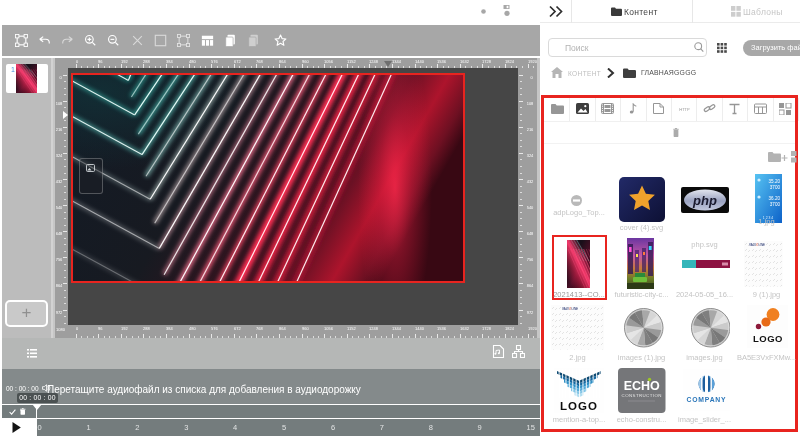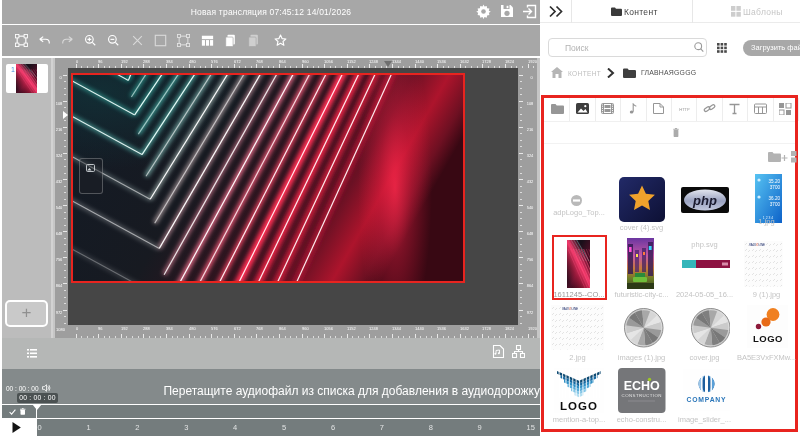--- a/index.html
+++ b/index.html
@@ -21,23 +21,20 @@
 #tooltip{left:17px;top:393px;width:41px;height:10px;background:#4b5152;border-radius:2px;color:#fff;font-size:6.8px;line-height:10px;text-align:center;letter-spacing:.2px;}
 #playcell{left:0px;top:419px;width:36px;height:17px;background:#fff;}
 #rpanel{left:540px;top:0;width:260px;height:436px;background:#fff;}
 #tabs{left:540px;top:0;width:260px;height:23px;border-bottom:1px solid #ebebeb;background:#fff;}
 .vdiv{width:1px;background:#e7e7e7;position:absolute;}
 #redbox{left:541px;top:95px;width:257px;height:337px;border:3px solid #e8241f;background:#fff;}
 .flabel{position:absolute;color:#c4c4c4;font-size:7.5px;text-align:center;white-space:nowrap;overflow:hidden;}
 .cell-div{width:1px;background:#ededed;position:absolute;}</style></head>
 <body>
 <div id="stage">
-    <div class="abs" id="topbar">
-      <div class="title">Новая трансляция 07:45:12 14/01/2026</div>
-    </div>
     <div class="abs" id="tb2"></div>
     <svg class="abs" style="left:15px;top:34px" width="13" height="13" viewBox="0 0 15 15">
       <rect x="2.5" y="2.5" width="10" height="10" stroke="#fff" fill="none" stroke-width="1.3"></rect>
       <rect x="0.5" y="0.5" width="4" height="4" fill="#a7a7a7" stroke="#fff"></rect>
       <rect x="10.5" y="0.5" width="4" height="4" fill="#a7a7a7" stroke="#fff"></rect>
       <rect x="0.5" y="10.5" width="4" height="4" fill="#a7a7a7" stroke="#fff"></rect>
       <rect x="10.5" y="10.5" width="4" height="4" fill="#a7a7a7" stroke="#fff"></rect>
     </svg>
     <svg class="abs" style="left:38px;top:34px" width="13" height="13" viewBox="0 0 15 15">
       <path d="M2 6 L6 3 M2 6 L6 9 M2.5 6 H9 a4 4 0 0 1 4 4 v1" stroke="#fff" fill="none" stroke-width="1.3"></path>
@@ -580,21 +577,21 @@
         <rect x="0.5" y="8.5" width="4" height="4"></rect>
         <rect x="8.5" y="8.5" width="4" height="4"></rect>
         <path d="M6.5 4.5 V6.5 M2.5 8.5 V6.5 H10.5 V8.5"></path>
       </g>
     </svg>
     <div class="abs" style="left:6px;top:385px;font-size:6.5px;color:#fff;letter-spacing:0">00 : 00 : 00</div>
     <svg class="abs" style="left:41.5px;top:384px" width="9" height="8" viewBox="0 0 10 9">
       <path d="M0.5 3 H2.5 L5 0.8 V8.2 L2.5 6 H0.5 Z" stroke="#fff" fill="none" stroke-width="0.9"></path>
       <path d="M6.5 2.5 Q8 4.5 6.5 6.5 M7.8 1.3 Q10 4.5 7.8 7.7" stroke="#fff" fill="none" stroke-width="0.9"></path>
     </svg>
-    <div class="abs" style="left:47px;top:383.5px;width:493px;text-align:right;font-size:12px;color:#fff">Перетащите аудиофайл из списка для добавления в аудиодорожку</div>
+    <div class="abs" style="left:47px;top:383.5px;width:493px;text-align:left;font-size:10px;color:#fff">Перетащите аудиофайл из списка для добавления в аудиодорожку</div>
     <svg class="abs" style="left:8.5px;top:408.5px" width="7" height="6" viewBox="0 0 7 6">
       <path d="M0.6 3 L2.6 5.2 L6.4 0.7" stroke="#fff" stroke-width="1.1" fill="none"></path>
     </svg>
     <svg class="abs" style="left:20px;top:408px" width="5.5" height="7" viewBox="0 0 6.5 8">
       <g fill="#fff">
         <rect x="0.6" y="1.8" width="5.3" height="6" rx="0.7"></rect>
         <rect x="0" y="0.8" width="6.5" height="0.9"></rect>
         <rect x="2.2" y="0" width="2.1" height="0.9"></rect>
       </g>
     </svg>
@@ -832,21 +829,21 @@
           <path d="M12.4 18L46.4 96" stroke="#ff5585" stroke-width="1.1" opacity="1.0"></path>
           <path d="M17.6 18L51.6 96" stroke="#ff5585" stroke-width="1.1" opacity="1.0"></path>
           <path d="M22.8 18L56.8 96" stroke="#ff5585" stroke-width="1.1" opacity="1.0"></path>
           <path d="M28.0 18L62.0 96" stroke="#ff5585" stroke-width="1.1" opacity="1.0"></path>
           <path d="M33.2 18L67.2 96" stroke="#ff5585" stroke-width="1.1" opacity="1.0"></path>
           <path d="M38.4 18L72.4 96" stroke="#ff5585" stroke-width="1.1" opacity="0.55"></path>
           <path d="M43.6 18L77.6 96" stroke="#ff5585" stroke-width="1.1" opacity="0.55"></path>
         </g>
 </svg>
     </div>
-    <div class="flabel" style="left:548.0px;top:289.5px;width:62px;color:#9a9a9a">1611245--CO...</div>
+    <div class="flabel" style="left:548.0px;top:289.5px;width:62px;color:#9a9a9a">2021413--CO...</div>
     <svg class="abs" style="left:627px;top:238px" width="27" height="51" viewBox="0 0 27 51">
       <defs>
         <linearGradient id="cty" x1="0" y1="0" x2="0" y2="1">
           <stop offset="0" stop-color="#6a36a0"></stop>
           <stop offset="0.35" stop-color="#c457a6"></stop>
           <stop offset="0.6" stop-color="#c77a3a"></stop>
           <stop offset="0.8" stop-color="#6a7a28"></stop>
           <stop offset="1" stop-color="#3a4a1e"></stop>
         </linearGradient>
       </defs>
@@ -924,21 +921,21 @@
       <path d="M19.8 19.8 L13.10 37.28 A18.8 18.8 0 0 1 6.15 32.66 Z" fill="#d6d6d6"></path>
       <path d="M19.8 19.8 L6.15 32.66 A18.8 18.8 0 0 1 1.90 25.48 Z" fill="#e5e5e5"></path>
       <path d="M19.8 19.8 L1.90 25.48 A18.8 18.8 0 0 1 1.18 17.17 Z" fill="#cbcbcb"></path>
       <path d="M19.8 19.8 L1.18 17.17 A18.8 18.8 0 0 1 4.14 9.37 Z" fill="#9a9a9a"></path>
       <path d="M19.8 19.8 L4.14 9.37 A18.8 18.8 0 0 1 10.19 3.62 Z" fill="#787878"></path>
       <path d="M19.8 19.8 L10.19 3.62 A18.8 18.8 0 0 1 18.13 1.07 Z" fill="#7f7f7f"></path>
       <path d="M19.8 19.8 L18.13 1.07 A18.8 18.8 0 0 1 26.40 2.22 Z" fill="#a8a8a8"></path>
 <circle cx="19.75" cy="19.75" r="18.35" fill="none" stroke="#dedede" stroke-width="1.6" opacity="0.8"></circle>
 <circle cx="19.75" cy="19.75" r="19.25" fill="none" stroke="#909090" stroke-width="1"></circle>
 </svg>
-    <div class="flabel" style="left:673.5px;top:353px;width:62px;color:#c4c4c4">cover.jpg</div>
+    <div class="flabel" style="left:673.5px;top:353px;width:62px;color:#c4c4c4">images.jpg</div>
     <svg class="abs" style="left:746.5px;top:305px" width="41" height="43" viewBox="0 0 41 43">
       <rect width="41" height="43" fill="#fdfdfd"></rect>
       <circle cx="26" cy="9.5" r="6.4" fill="#f08020"></circle>
       <circle cx="19" cy="17" r="4.6" fill="#e86a18"></circle>
       <circle cx="11.5" cy="21.5" r="2.7" fill="#8d1a3a"></circle>
       <text x="21" y="37" text-anchor="middle" font-size="9.5" font-weight="bold" fill="#111" font-family="Liberation Sans" letter-spacing="0.5">LOGO</text>
     </svg>
     <div class="flabel" style="left:735.5px;top:353px;width:62px;color:#c4c4c4">BA5E3VxFXMw...</div>
     <svg class="abs" style="left:554px;top:368px" width="50" height="45" viewBox="0 0 50 45">
       <rect width="50" height="45" fill="#fefefe"></rect>

